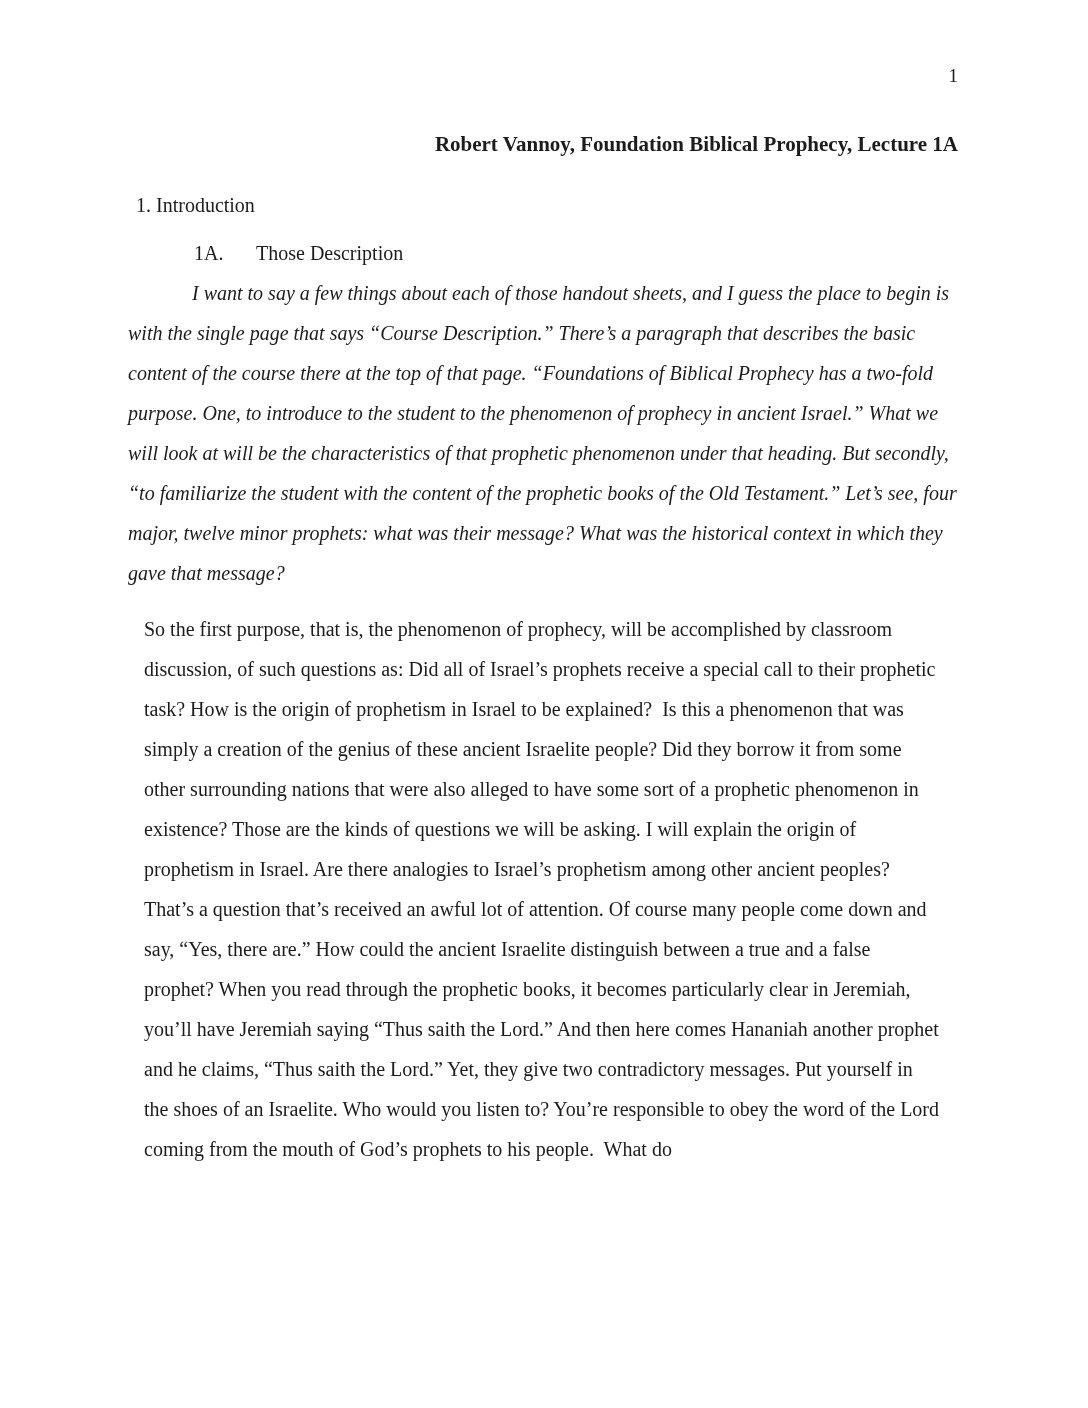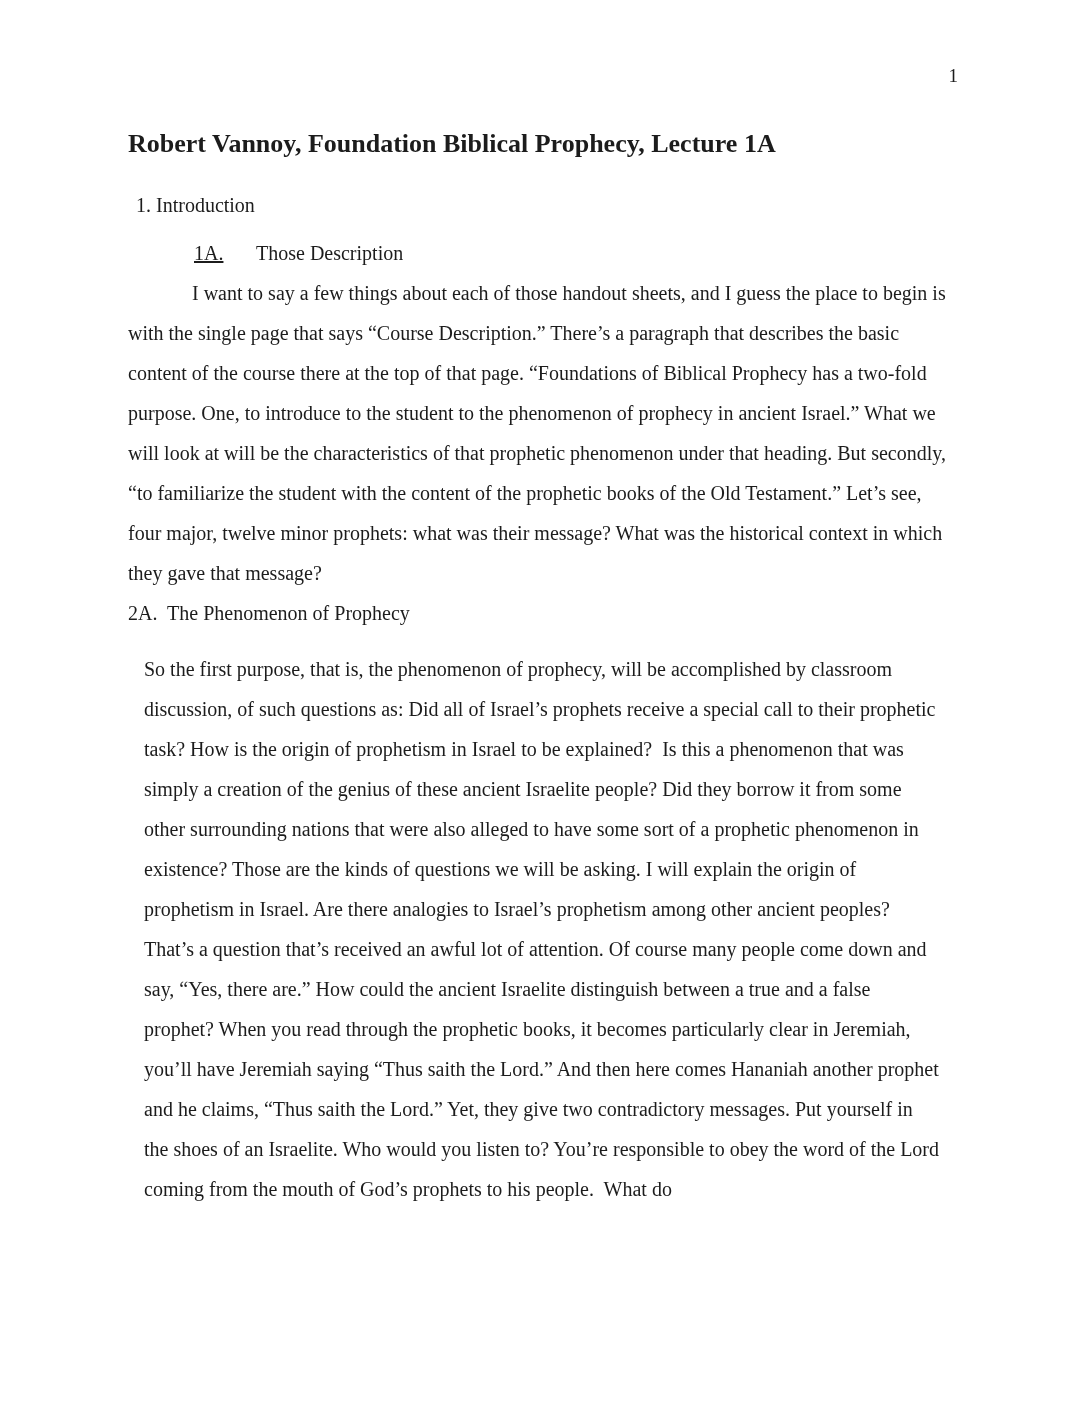--- a/index.html
+++ b/index.html
@@ -27,40 +27,40 @@
     right: 130px;
     font-size: 19px;
     line-height: 24px;
   }
   .content {
     padding: 124px 130px 0 128px;
     font-size: 20px;
     line-height: 40px;
   }
   .doc-title {
-    text-align: left;
+    text-align: right;
     font-weight: bold;
-    font-size: 26px;
+    font-size: 21px;
     margin: 0 0 21px 0;
   }
   .heading-level1 {
     margin: 8px;
   }
   .subheading {
     margin: 0;
     padding-left: 66px;
   }
   .subheading .sub-num {
     display: inline-block;
     width: 62px;
-    text-decoration: underline;
   }
   .para-indent {
     margin: 0;
     text-indent: 64px;
+    font-style: italic;
   }
   .para-flush {
     margin: 16px;
   }
   .heading-2a {
     margin: 0;
   }
 </style>
 </head>
 <body>
@@ -74,18 +74,17 @@
     <p class="doc-title">Robert Vannoy, Foundation Biblical Prophecy, Lecture 1A</p>
 
     <p class="heading-level1">1. Introduction</p>
 
     <p class="subheading">
       <span class="sub-num">1A.</span><span>Those Description</span>
     </p>
 
     <p class="para-indent">I want to say a few things about each of those handout sheets, and I guess the place to begin is with the single page that says “Course Description.” There’s a paragraph that describes the basic content of the course there at the top of that page. “Foundations of Biblical Prophecy has a two-fold purpose. One, to introduce to the student to the phenomenon of prophecy in ancient Israel.” What we will look at will be the characteristics of that prophetic phenomenon under that heading. But secondly, “to familiarize the student with the content of the prophetic books of the Old Testament.” Let’s see, four major, twelve minor prophets: what was their message? What was the historical context in which they gave that message?</p>
 
-    <p class="heading-2a">2A.&nbsp; The Phenomenon of Prophecy</p>
 
     <p class="para-flush">So the first purpose, that is, the phenomenon of prophecy, will be accomplished by classroom discussion, of such questions as: Did all of Israel’s prophets receive a special call to their prophetic task? How is the origin of prophetism in Israel to be explained?&nbsp; Is this a phenomenon that was simply a creation of the genius of these ancient Israelite people? Did they borrow it from some other surrounding nations that were also alleged to have some sort of a prophetic phenomenon in existence? Those are the kinds of questions we will be asking. I will explain the origin of prophetism in Israel. Are there analogies to Israel’s prophetism among other ancient peoples? That’s a question that’s received an awful lot of attention. Of course many people come down and say, “Yes, there are.” How could the ancient Israelite distinguish between a true and a false prophet? When you read through the prophetic books, it becomes particularly clear in Jeremiah, you’ll have Jeremiah saying “Thus saith the Lord.” And then here comes Hananiah another prophet and he claims, “Thus saith the Lord.” Yet, they give two contradictory messages. Put yourself in the shoes of an Israelite. Who would you listen to? You’re responsible to obey the word of the Lord coming from the mouth of God’s prophets to his people.&nbsp; What do</p>
 
   </div>
 </div>
 
 </body></html>

